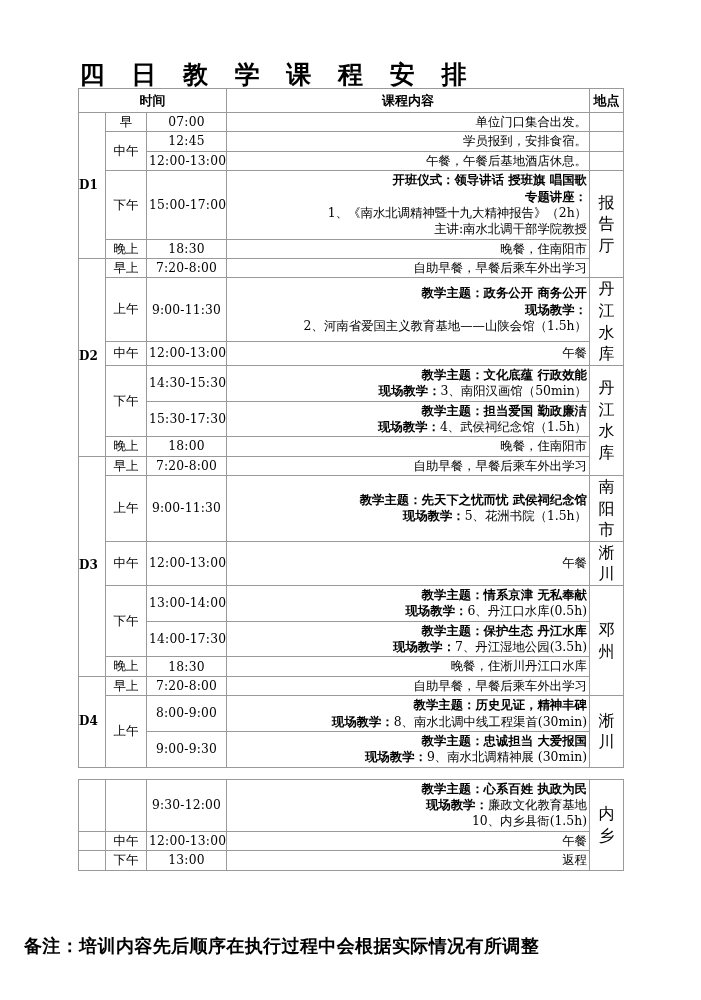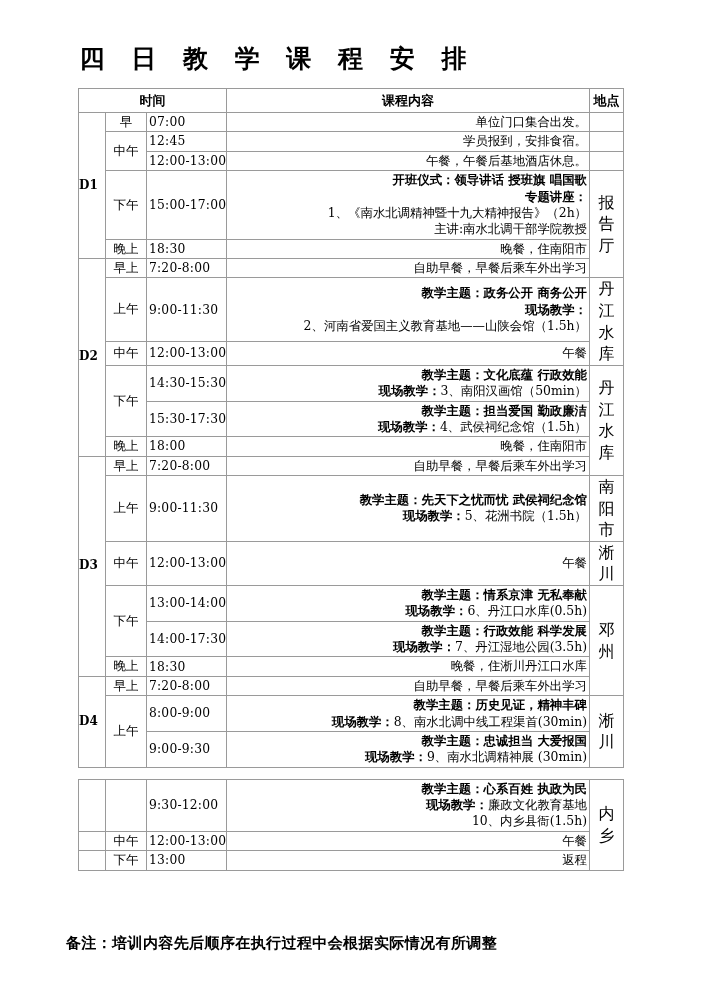--- a/index.html
+++ b/index.html
@@ -12,21 +12,21 @@
     height: 1000px;
     font-family: "DejaVu Serif", "Liberation Serif", serif;
     color: #000000;
     position: relative;
     overflow: hidden;
   }
   .page {
     width: 555px;
     height: 1000px;
     box-sizing: border-box;
-    padding: 0;
+    padding: 16px;
     position: relative;
   }
   .doc-title {
     text-align: center;
     font-size: 25px;
     font-weight: bold;
     letter-spacing: 9px;
     padding-top: 42px;
     padding-bottom: 0;
     font-family: "DejaVu Serif", "Liberation Serif", serif;
@@ -64,21 +64,21 @@
     font-size: 12px;
     font-family: "DejaVu Serif", "Liberation Serif", serif;
     padding: 0 !important;
   }
   .c-per-cell {
     text-align: center;
     font-size: 12.5px;
     padding: 0 2px !important;
   }
   .c-time-cell {
-    text-align: left;
+    text-align: center;
     font-size: 12.3px;
     font-family: "DejaVu Serif", "Liberation Serif", serif;
     letter-spacing: 0.2px;
     padding: 0 2px !important;
     white-space: nowrap;
   }
   .c-cont-cell {
     text-align: right;
     font-size: 12.4px;
     padding: 1px 2px 1px 4px !important;
@@ -102,21 +102,21 @@
   .gap-sep {
     height: 11px;
     background: #ffffff;
   }
   .footer-note {
     position: absolute;
     left: 8px;
     right: 0;
     top: 934px;
     text-align: center;
-    font-size: 15px;
+    font-size: 18px;
     font-weight: bold;
     font-family: Liberation Serif, serif;
     letter-spacing: 0.4px;
   }
 </style>
 </head>
 <body>
 
 <div class="page">
 
@@ -259,21 +259,21 @@
             <td class="c-time-cell">13:00-14:00</td>
             <td class="c-cont-cell">
               <span class="ln b">教学主题：情系京津     无私奉献</span>
               <span class="ln"><span class="b">现场教学：</span><span>6、丹江口水库(0.5h)</span></span>
             </td>
             <td class="c-loc-cell" rowspan="4">邓州</td>
           </tr>
           <tr>
             <td class="c-time-cell">14:00-17:30</td>
             <td class="c-cont-cell">
-              <span class="ln b">教学主题：行政效能 科学发展</span>
+              <span class="ln b">教学主题：保护生态 丹江水库</span>
               <span class="ln"><span class="b">现场教学：</span><span>7、丹江湿地公园(3.5h)</span></span>
             </td>
           </tr>
           <tr>
             <td class="c-per-cell" rowspan="1">晚上</td>
             <td class="c-time-cell">18:30</td>
             <td class="c-cont-cell">
               <span class="ln">晚餐，住淅川丹江口水库</span>
             </td>
           </tr>

